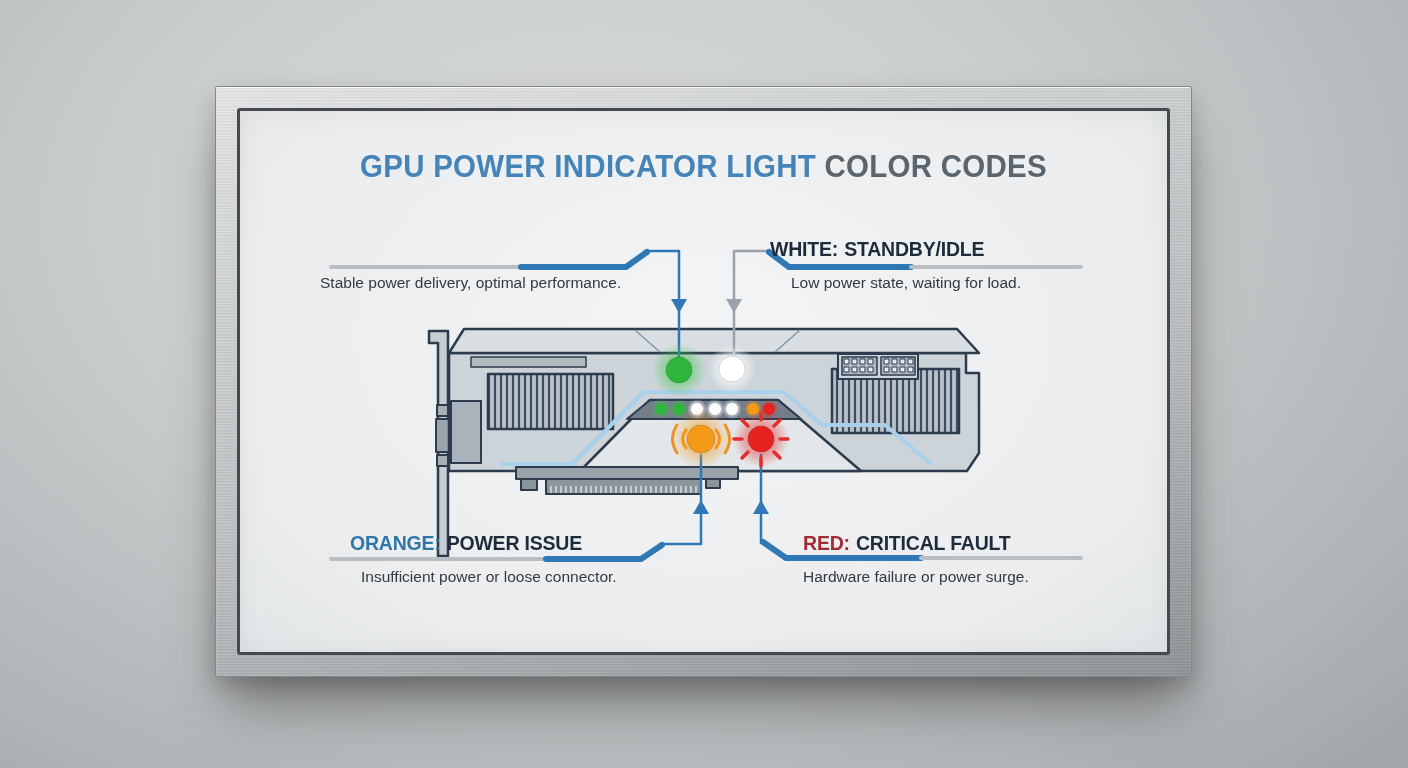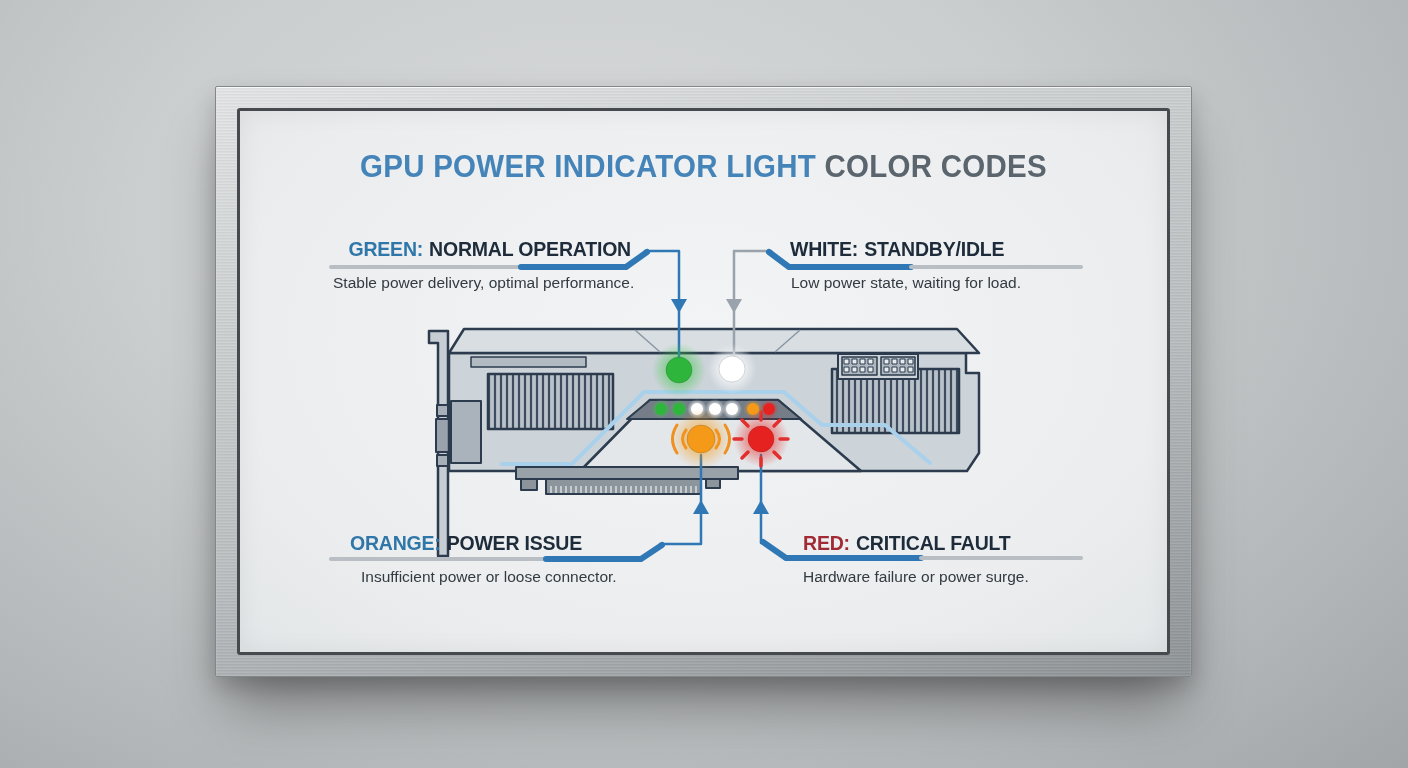--- a/index.html
+++ b/index.html
@@ -35,22 +35,22 @@
   }
   .label-main{margin-left:6px;}
   .term-blue{color:var(--term-blue,#2f76a9);}
   .term-dark{color:var(--label-dark,#1d2b3a);}
   .term-red{color:var(--term-red,#a12a34);}
   .callout-desc{
     position:absolute;z-index:2;font-size:15.5px;color:var(--desc-gray,#333a41);
     white-space:nowrap;line-height:20px;
   }
   .cl-green{left:56px;top:126px;width:335px;text-align:right;}
-  .cd-green{left:93px;top:162px;width:300px;text-align:right;}
-  .cl-white{left:550px;top:126px;}
+  .cd-green{left:80px;top:162px;width:300px;text-align:right;}
+  .cl-white{left:530px;top:126px;}
   .cd-white{left:551px;top:162px;}
   .cl-orange{left:56px;top:420px;width:340px;text-align:center;}
   .cd-orange{left:121px;top:456px;width:300px;text-align:left;}
   .cl-red{left:563px;top:420px;}
   .cd-red{left:563px;top:456px;}
 </style>
 </head>
 <body>
 
 <div class="stage">
@@ -242,23 +242,20 @@
             <circle cx="461" cy="328" r="14" fill="#f59a18" stroke="rgba(0,0,0,0.15)"></circle>
             <circle cx="521" cy="328" r="28" fill="url(#glow-red)"></circle>
             <circle cx="521" cy="328" r="13" fill="#e62220" stroke="rgba(0,0,0,0.15)"></circle>
           </g>
       </svg>
 
       <div class="title">
         <span class="t-blue">GPU POWER INDICATOR LIGHT</span><span class="t-gray">COLOR CODES</span>
       </div>
 
-      <div class="callout-label cl-green">
-        <span class="term-blue">GREEN:</span><span class="label-main">NORMAL OPERATION</span>
-      </div>
       <div class="callout-desc cd-green">Stable power delivery, optimal performance.</div>
 
       <div class="callout-label cl-white">
         <span class="term-dark">WHITE:</span><span class="label-main">STANDBY/IDLE</span>
       </div>
       <div class="callout-desc cd-white">Low power state, waiting for load.</div>
 
       <div class="callout-label cl-orange">
         <span class="term-blue">ORANGE:</span><span class="label-main">POWER ISSUE</span>
       </div>

